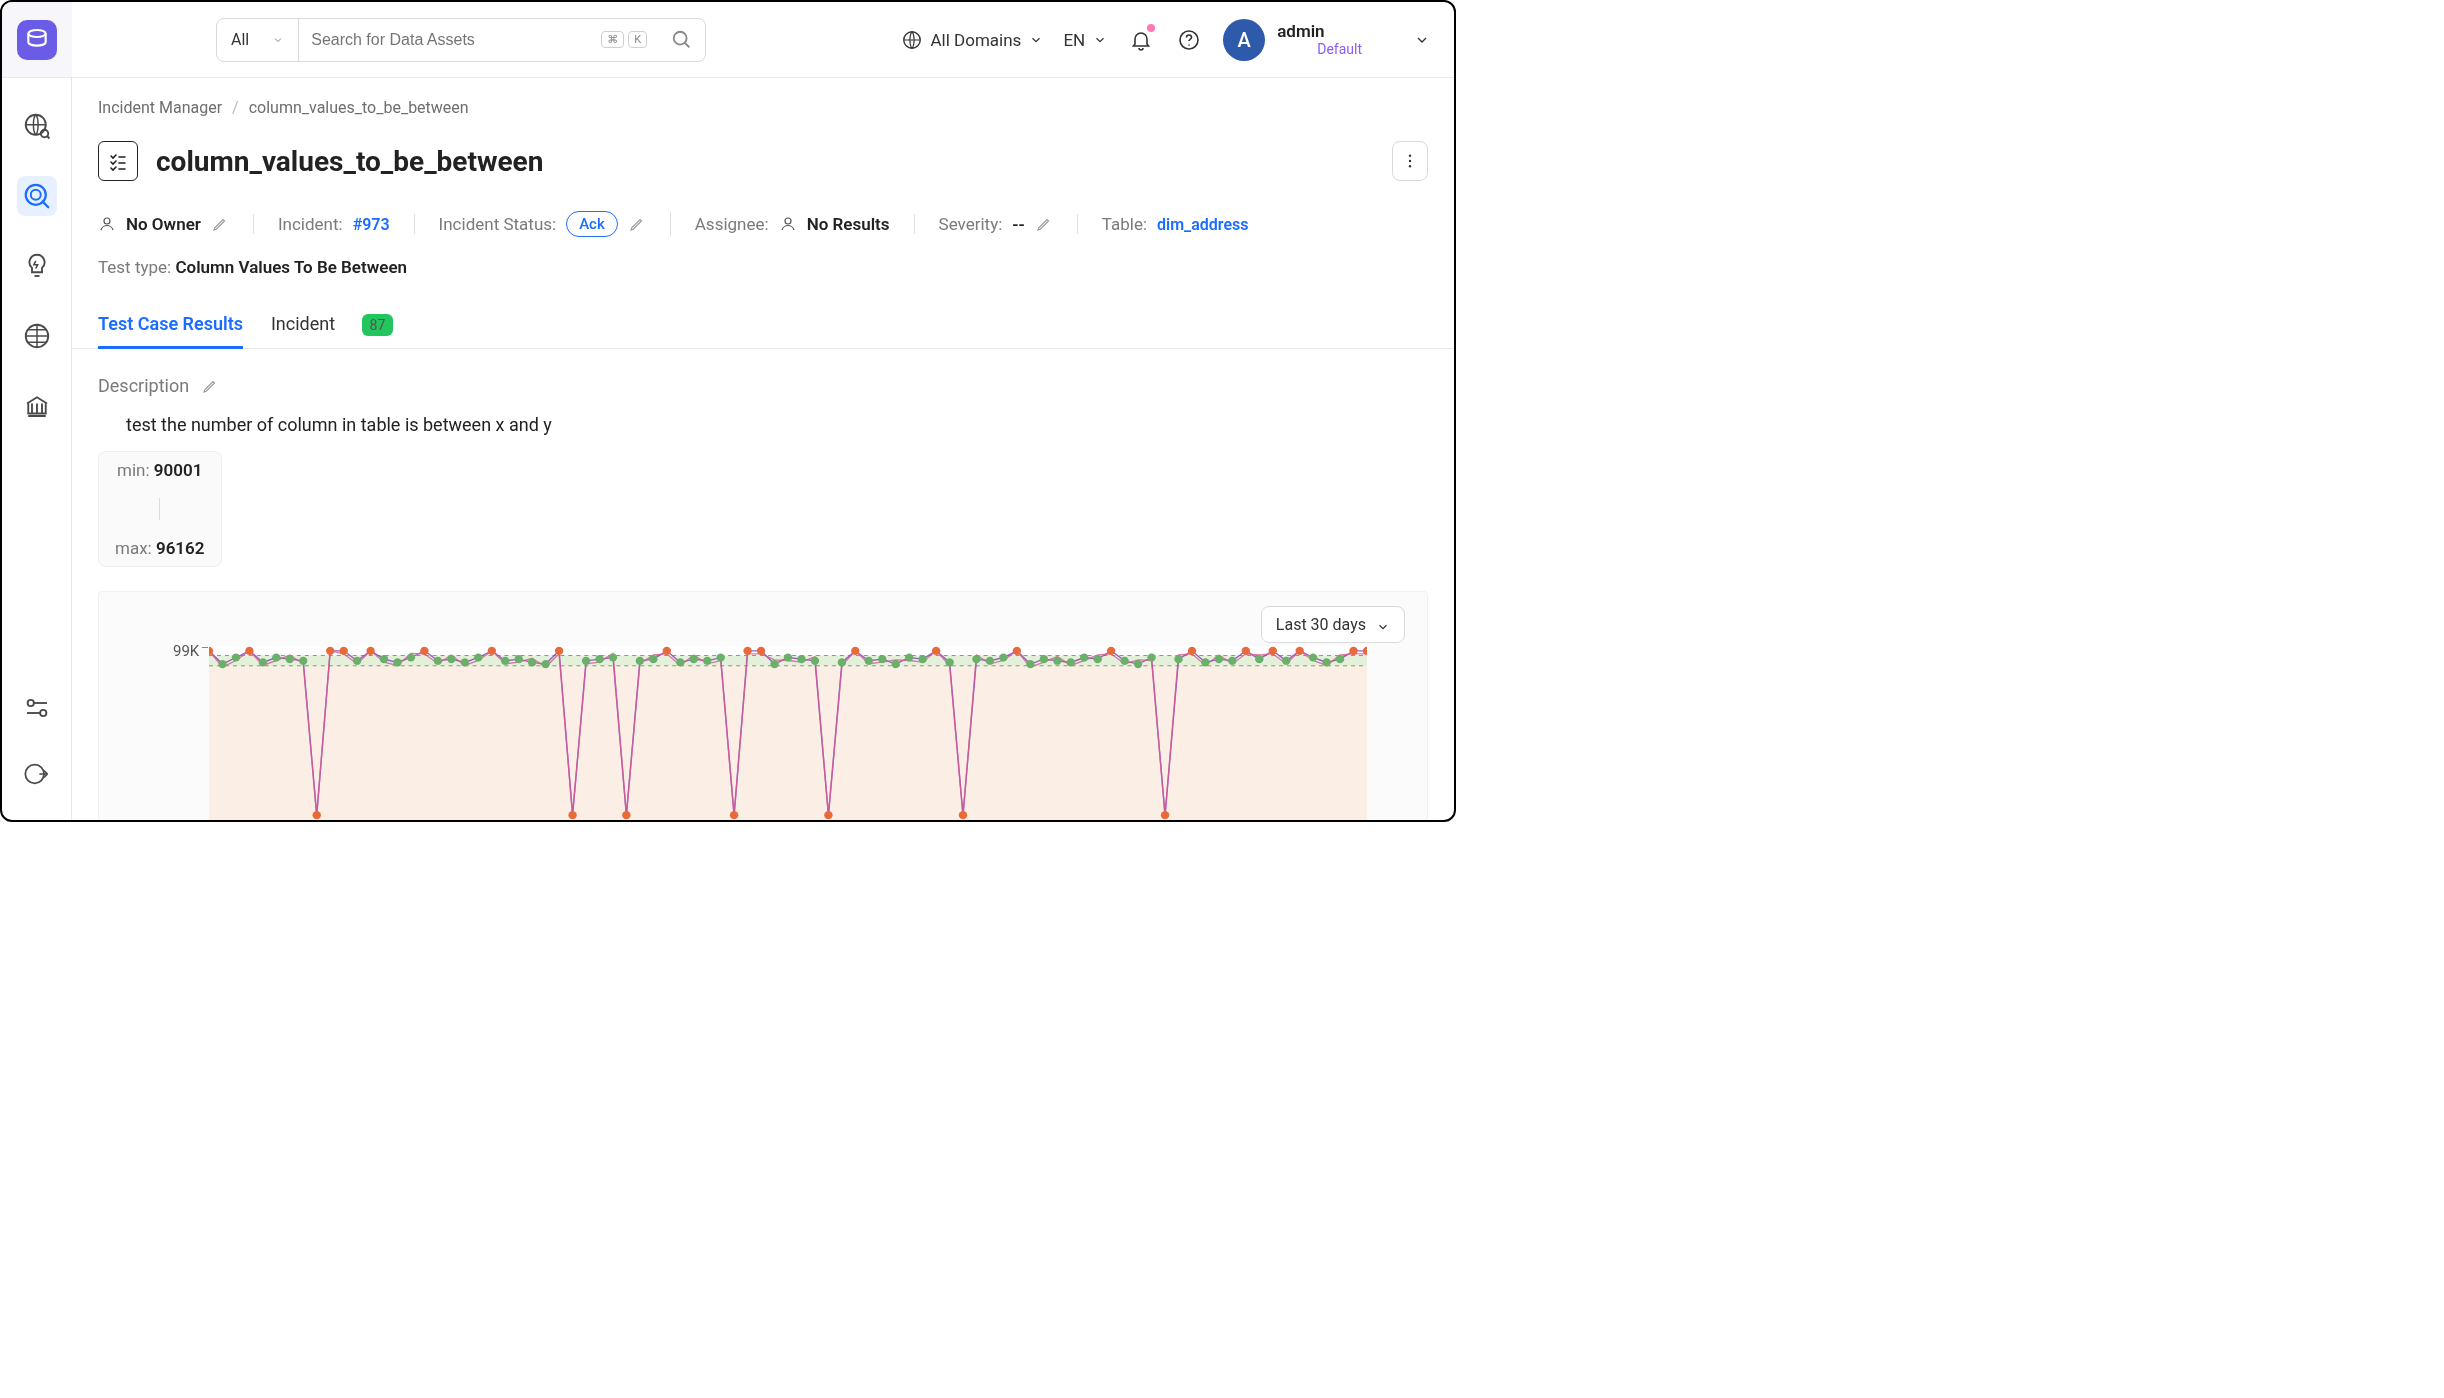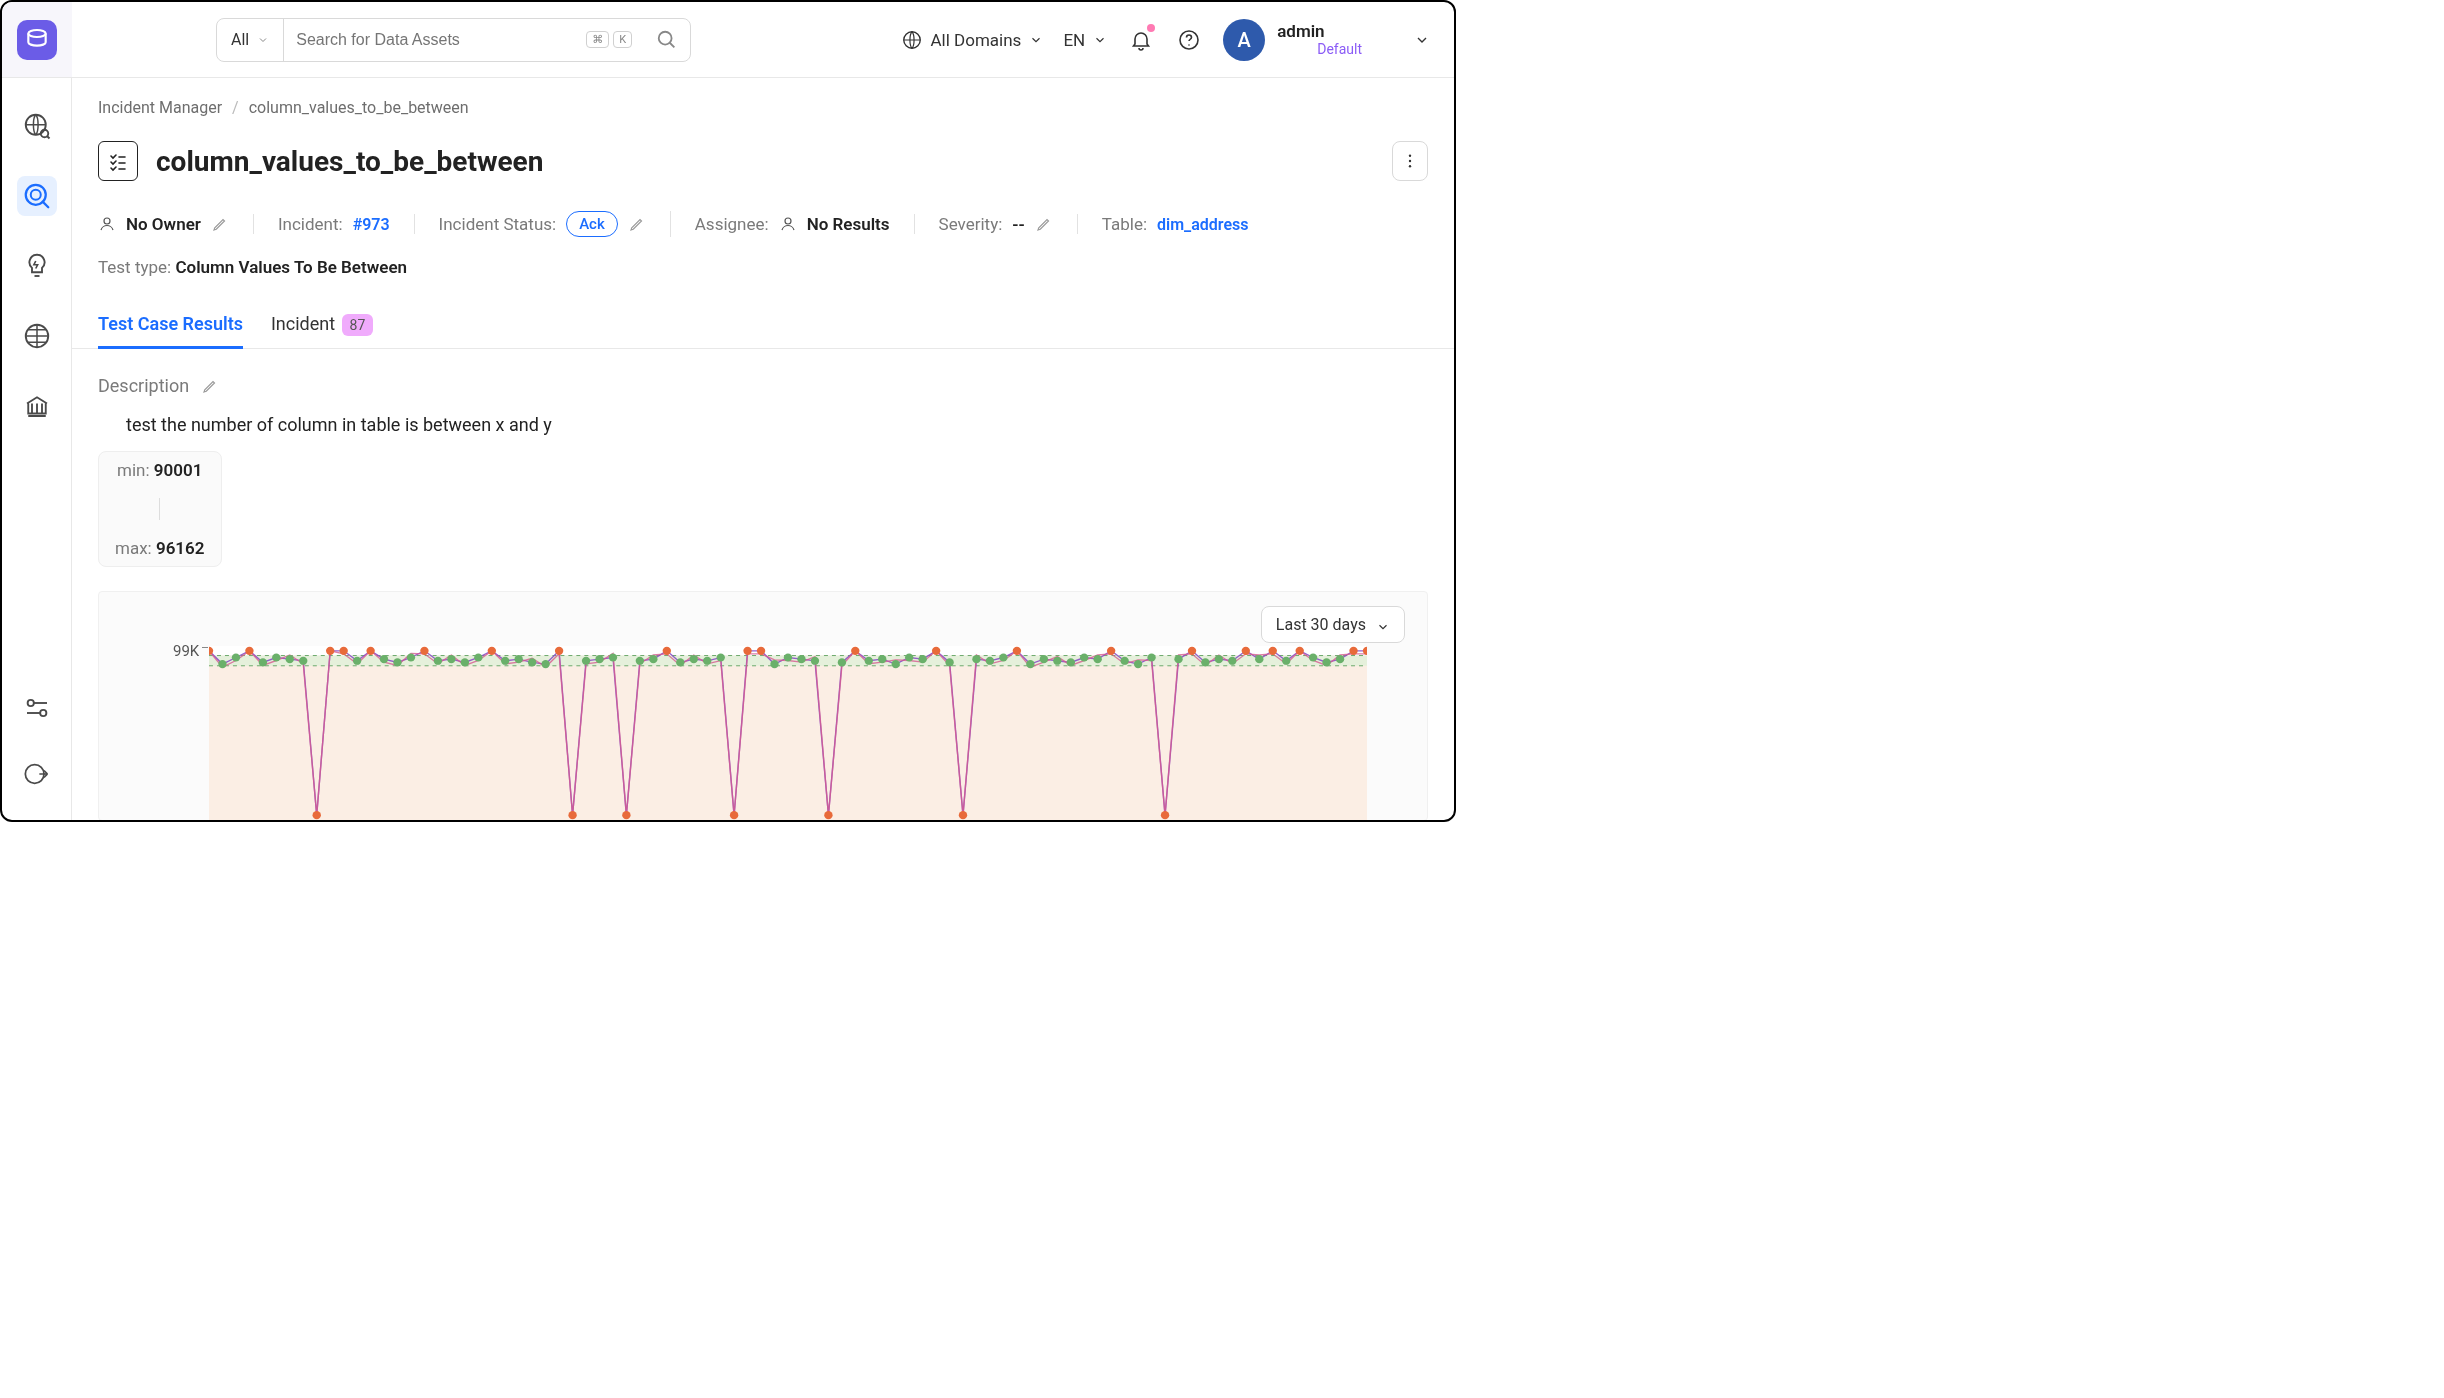--- a/index.html
+++ b/index.html
@@ -45,21 +45,21 @@
     .topbar {
       height: 76px; border-bottom: 1px solid #e8e8e8;
       display:flex; align-items:center; padding: 0 24px; gap: 20px;
     }
     .search-wrap {
       display:flex; align-items:center; border:1px solid #d9d9d9; border-radius:8px;
       height: 44px; overflow:hidden;
       margin-left: 120px;
     }
     .search-filter {
-      padding: 0 14px; height:100%; display:flex; align-items:center; gap:8px;
+      padding: 0 14px; height:100%; display:flex; align-items:center; gap:23px;
       border-right:1px solid #d9d9d9; color:#333; font-size:16px;
     }
     .search-input-wrap { display:flex; align-items:center; padding: 0 12px; gap:10px; width: 360px;}
     .search-input {
       border:none; outline:none; font-size:16px; color:#888; flex:1;
       background:transparent;
     }
     .kbd { display:flex; gap:4px; }
     .kbd span {
       border:1px solid #d0d0d0; border-radius:4px; padding:1px 5px; font-size:11px; color:#888;
@@ -98,21 +98,21 @@
       border:1px solid #1b6dff; color:#1b6dff; border-radius:999px;
       padding:3px 12px; font-size:15px; font-weight:500;
     }
     .edit-pen { color:#9a9a9a; display:inline-flex;}
     .test-type-row { margin-top:20px; font-size:17px; color:#7a7a7a;}
     .test-type-row strong { color:#222; font-weight:600;}
     .tabs { display:flex; align-items:center; gap:28px; margin-top:30px; border-bottom:1px solid #e8e8e8; margin-left:-26px; margin-right:-26px; padding-left:26px;}
     .tab { padding: 6px 0 14px 0; font-size:18px; color:#333; position:relative;}
     .tab.active { color:#1b6dff; font-weight:600;}
     .tab.active::after { content:""; position:absolute; bottom:-1px; left:0; right:0; height:3px; background:#1b6dff;}
-    .tab-badge { background:#f0abfc; border-radius:6px; padding:3px 8px; font-size:14px; color:#555; margin-left:2px;}
+    .tab-badge { background:#22c55e; border-radius:6px; padding:3px 8px; font-size:14px; color:#555; margin-left:22px;}
     .section-row { display:flex; align-items:center; gap:12px; margin-top:26px;}
     .section-label { color:#7a7a7a; font-size:18px;}
     .body-text { margin-top:18px; font-size:18px; color:#222;margin-left:28px;}
     .params-box {
       display:flex; align-items:center; gap:18px; margin-top:16px;
       background:#fafafa; border:1px solid #eee; border-radius:8px; padding:8px 16px; width:fit-content;flex-direction:column;
     }
     .params-box .divider { width:1px; height:22px; background:#ddd;}
     .params-box span { font-size:17px;}
     .params-box .lbl { color:#7a7a7a;}

